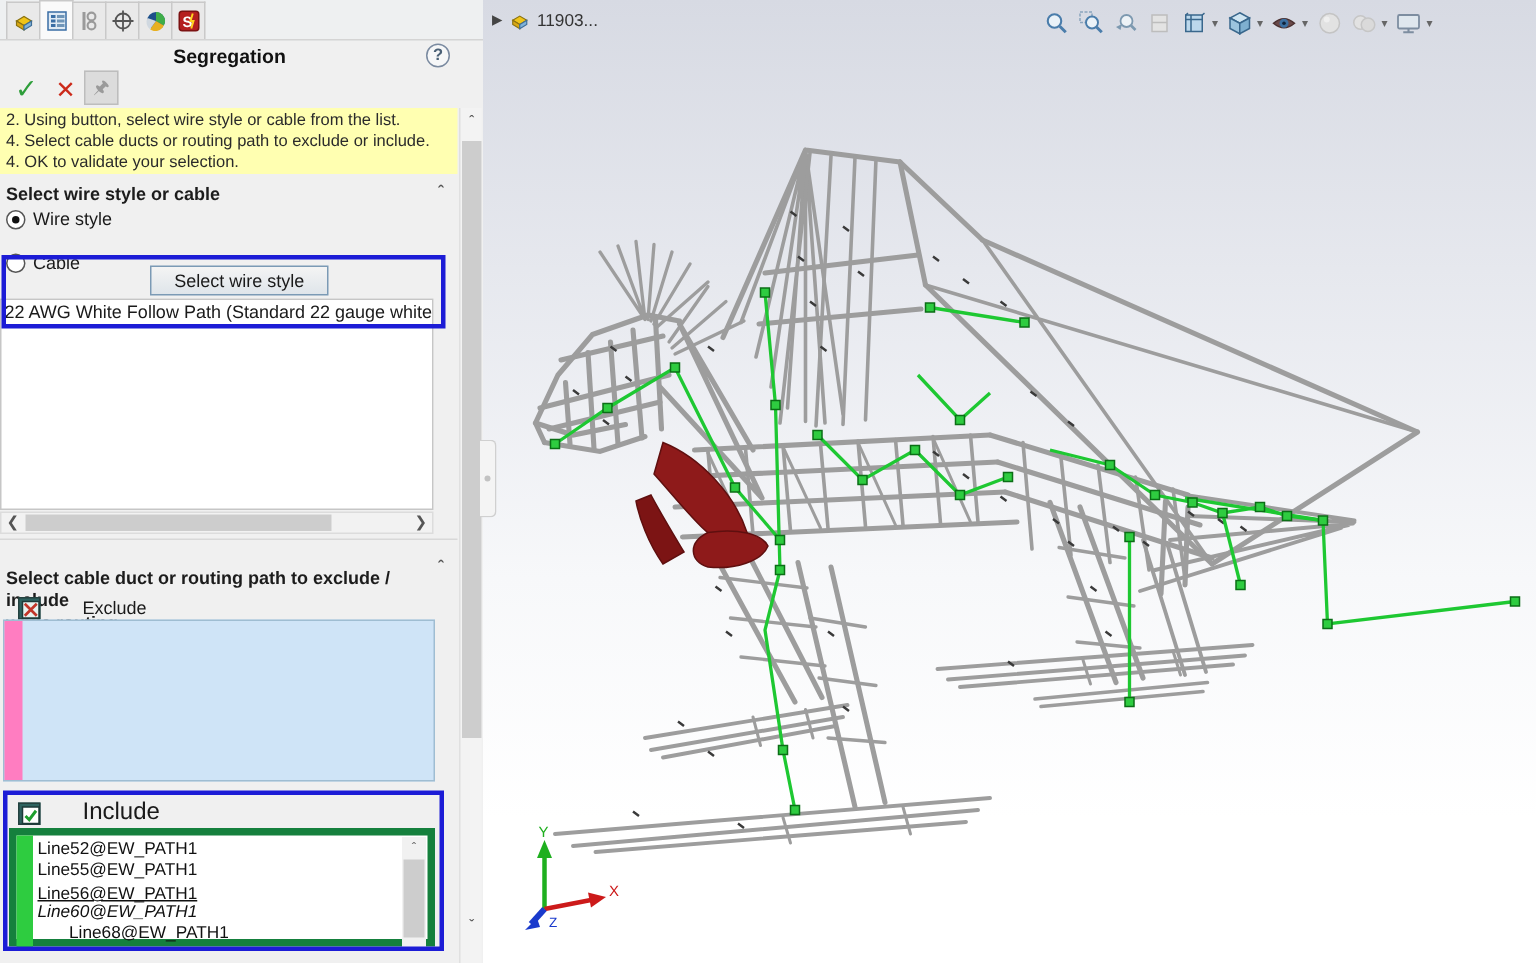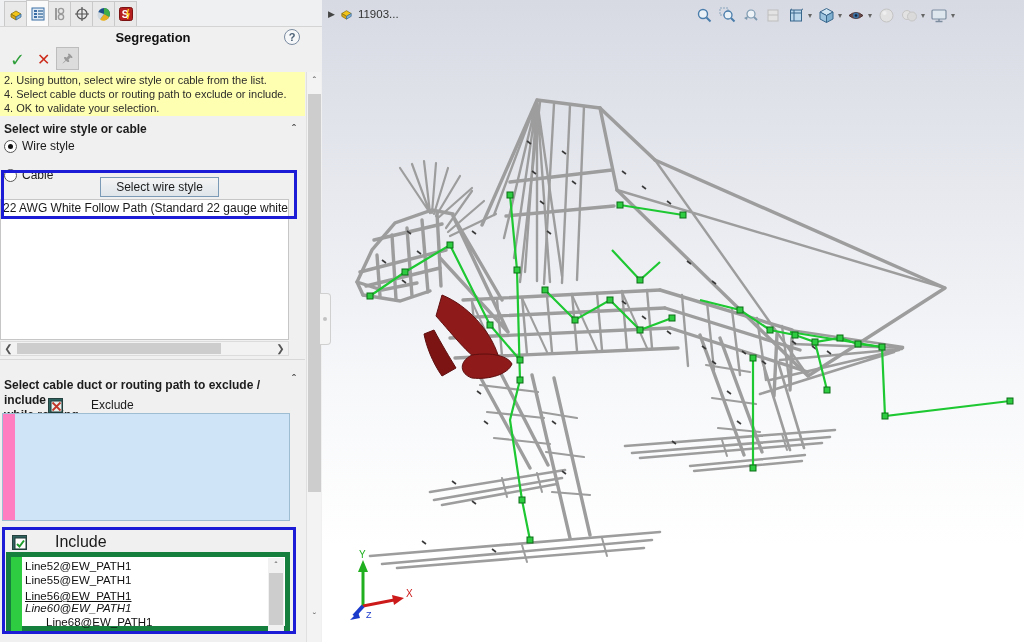--- a/index.html
+++ b/index.html
@@ -169,21 +169,21 @@
     <div class="anno-rect" style="left:1px; top:170px; width:296px; height:49px;"></div>
 
     <div class="divider" style="top:359px;"></div>
 
     <div class="sect-header" style="left:4px; top:366px; width:290px; font-size:12px; line-height:15px;margin-top:12px;">
       <span>Select cable duct or routing path to exclude / include</span><br>
       <span>while routing</span>
     </div>
     <div class="chev" style="left:292px; top:372px;">ˆ</div>
 
-    <div class="exclude-row" style="top:397px;margin-left:36px;">
+    <div class="exclude-row" style="top:397px;">
       <div class="cb-icon">
         <svg width="15" height="15" viewBox="0 0 15 15">
           <rect x="2" y="2" width="11" height="11" fill="#e8f2ef" stroke="#1d3a38"></rect>
           <path d="M3.5 3.5 L11.5 11.5 M11.5 3.5 L3.5 11.5" stroke="#c2362a" stroke-width="1.8"></path>
         </svg>
       </div>
       <span style="font-size:12px;">Exclude</span>
     </div>
 
     <div class="exclude-list">

